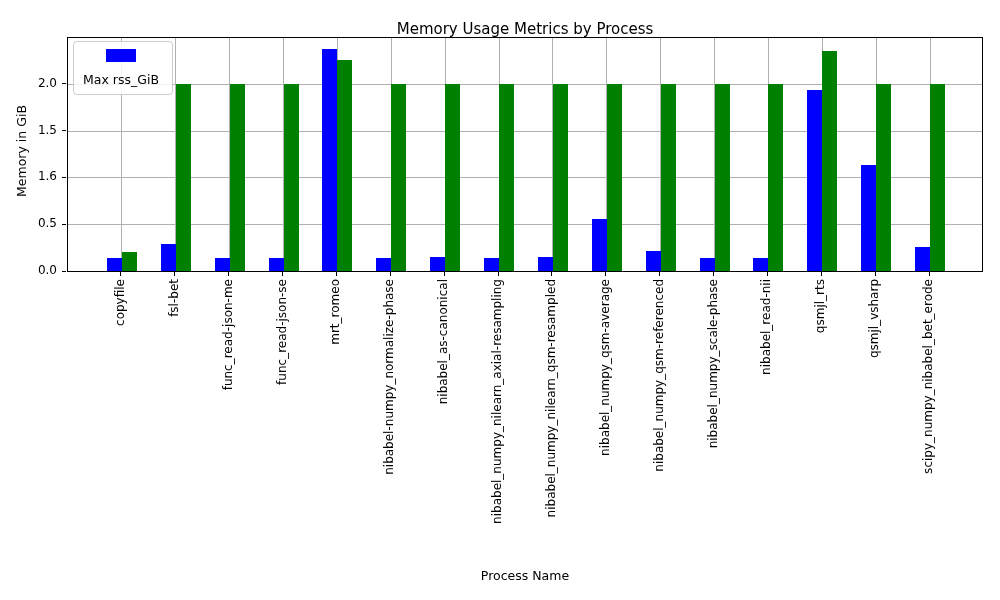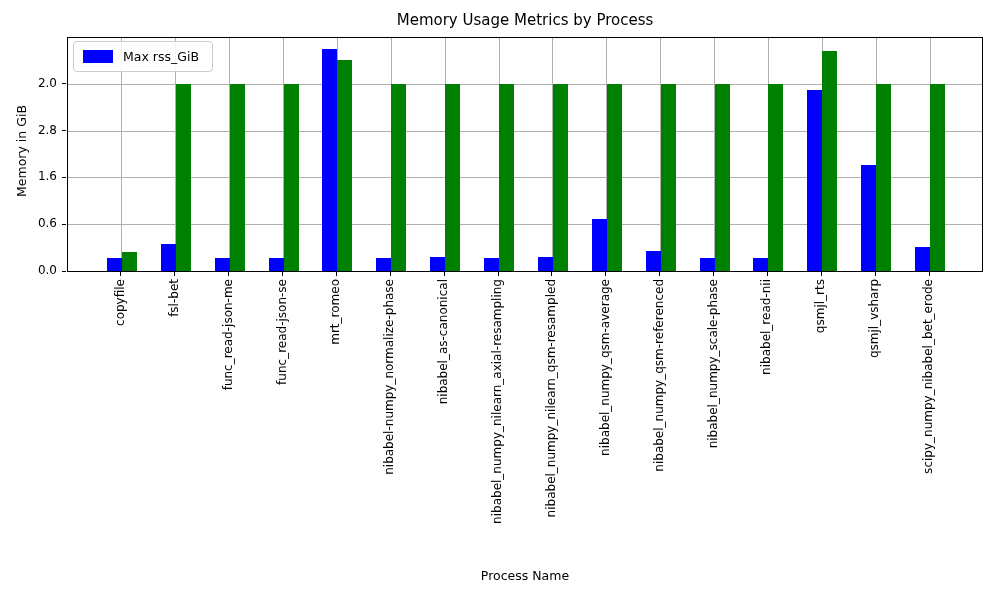--- a/index.html
+++ b/index.html
@@ -7,21 +7,21 @@
     position: relative;
     width: 1000px;
     height: 600px;
     background: #ffffff;
     font-family: "DejaVu Sans", "Liberation Sans", sans-serif;
     color: #000000;
     overflow: hidden;
   }
   .chart-title {
     position: absolute;
-    left: 67px; top: 11px; width: 916px;
+    left: 67px; top: 20px; width: 916px;
     text-align: center;
     font-size: 15px;
     color: #000000;
   }
   .plot {
     position: absolute;
     left: 67px; top: 37px;
     width: 916px; height: 235px;
     box-sizing: border-box;
     border: 1px solid #000000;
@@ -78,21 +78,21 @@
     left: 73px; top: 41px;
     background: rgba(255, 255, 255, 0.85);
     border: 1px solid #cccccc;
     border-radius: 4px;
     padding: 7px 13px 7px 9px;
     display: flex;
     flex-direction: column;
     gap: 7px;
     z-index: 5;
   }
-  .legend-row { display: flex; align-items: center; gap: 10px; }
+  .legend-row { display: flex; align-items: center; gap: 10px; flex-direction: column; }
   .legend-swatch { width: 30px; height: 13px; flex: 0 0 auto; }
   .legend-label { font-size: 12.5px; white-space: nowrap; color: #000000; }
 </style>
 </head>
 <body>
 
 <div class="figure">
   <div class="chart-title">Memory Usage Metrics by Process</div>
   <div class="ylabel">Memory in GiB</div>
   <div class="plot" id="plot">
@@ -146,25 +146,25 @@
       <div class="bar" style="left: 646.588px; width: 15px; height: 187.149px; background: rgb(0, 128, 0);"></div>
       <div class="bar" style="left: 700.471px; width: 15px; height: 187.149px; background: rgb(0, 128, 0);"></div>
       <div class="bar" style="left: 754.353px; width: 15px; height: 219.9px; background: rgb(0, 128, 0);"></div>
       <div class="bar" style="left: 808.235px; width: 15px; height: 187.149px; background: rgb(0, 128, 0);"></div>
       <div class="bar" style="left: 862.118px; width: 15px; height: 187.149px; background: rgb(0, 128, 0);"></div>
     </div>
   <div id="axis-layer">
       <div class="ytick-mark" style="left: 62px; top: 270.5px;"></div>
       <div class="ytick-label" style="width: 57px; top: 263px;">0.0</div>
       <div class="ytick-mark" style="left: 62px; top: 223.713px;"></div>
-      <div class="ytick-label" style="width: 57px; top: 216.213px;">0.6</div>
+      <div class="ytick-label" style="width: 57px; top: 216.213px;">0.5</div>
       <div class="ytick-mark" style="left: 62px; top: 176.926px;"></div>
       <div class="ytick-label" style="width: 57px; top: 169.426px;">1.6</div>
       <div class="ytick-mark" style="left: 62px; top: 130.139px;"></div>
-      <div class="ytick-label" style="width: 57px; top: 122.639px;">2.8</div>
+      <div class="ytick-label" style="width: 57px; top: 122.639px;">1.5</div>
       <div class="ytick-mark" style="left: 62px; top: 83.3514px;"></div>
       <div class="ytick-label" style="width: 57px; top: 75.8514px;">2.0</div>
       <div class="xtick-mark" style="left: 120.382px; top: 272px;"></div>
       <div class="xtick-label" style="left: 112.882px; top: 279px;">copyfile</div>
       <div class="xtick-mark" style="left: 174.265px; top: 272px;"></div>
       <div class="xtick-label" style="left: 166.765px; top: 279px;">fsl-bet</div>
       <div class="xtick-mark" style="left: 228.147px; top: 272px;"></div>
       <div class="xtick-label" style="left: 220.647px; top: 279px;">func_read-json-me</div>
       <div class="xtick-mark" style="left: 282.029px; top: 272px;"></div>
       <div class="xtick-label" style="left: 274.529px; top: 279px;">func_read-json-se</div>

